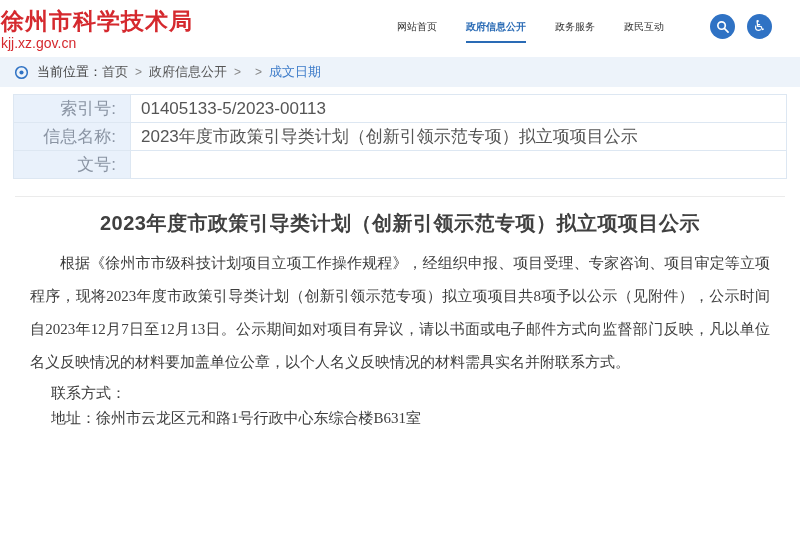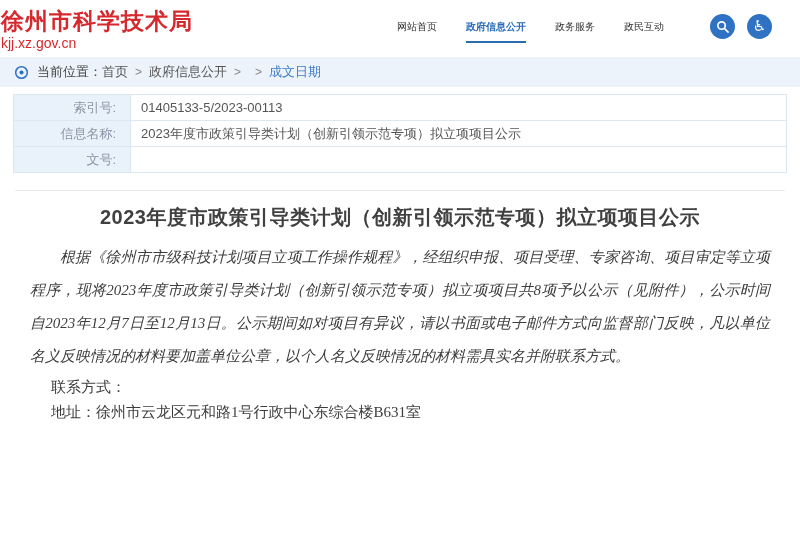--- a/index.html
+++ b/index.html
@@ -30,33 +30,33 @@
     padding:0 14px; font-size:13px; color:#555; }
   .pin-icon { margin-right:8px; display:flex; align-items:center; }
   .crumb { color:#555; cursor:pointer; }
   .crumb.current { color:#3e7cc9; }
   .crumb-sep { margin:0 7px; color:#888; font-size:12px; }
   .crumb-prefix { margin-right:0; color:#444; }
 
   
   .meta-wrap { padding:7px 13px 0 13px; }
   table.meta { width:100%; border-collapse:collapse; table-layout:fixed; }
-  table.meta td { border:1px solid #dde7f2; height:26px; font-size:13px;
+  table.meta td { border:1px solid #dde7f2; height:26px; font-size:17px;
     padding:2px 10px; color:#555; background:#fff; overflow:hidden; white-space:nowrap; }
   table.meta td.lbl { background:#e9f1fb; color:#8a94a3; text-align:right;
     padding-right:14px; }
 
   
   .divider { border-top:1px solid #ebebeb; margin:17px 15px 0 15px; }
   .article { padding:13px 30px 0 30px; }
   .article-title { text-align:center; font-size:20px; font-weight:bold; color:#404040;
     letter-spacing:0.5px; }
   .article-body { margin-top:10px; font-family:"Liberation Serif","DejaVu Serif",serif;
     color:#3d3d3d; font-size:15px; }
-  .article-body p.para { text-indent:2em; line-height:2.2; text-align:justify;font-style:italic; }
+  .article-body p.para { text-indent:2em; line-height:2.2; text-align:justify; }
   .contact-line { padding-left:21px; margin-top:5px; line-height:1.3; }
 </style>
 </head>
 <body>
 
 <div class="header">
   <div class="brand">
     <div class="brand-title">徐州市科学技术局</div>
     <div class="brand-domain">kjj.xz.gov.cn</div>
   </div>

